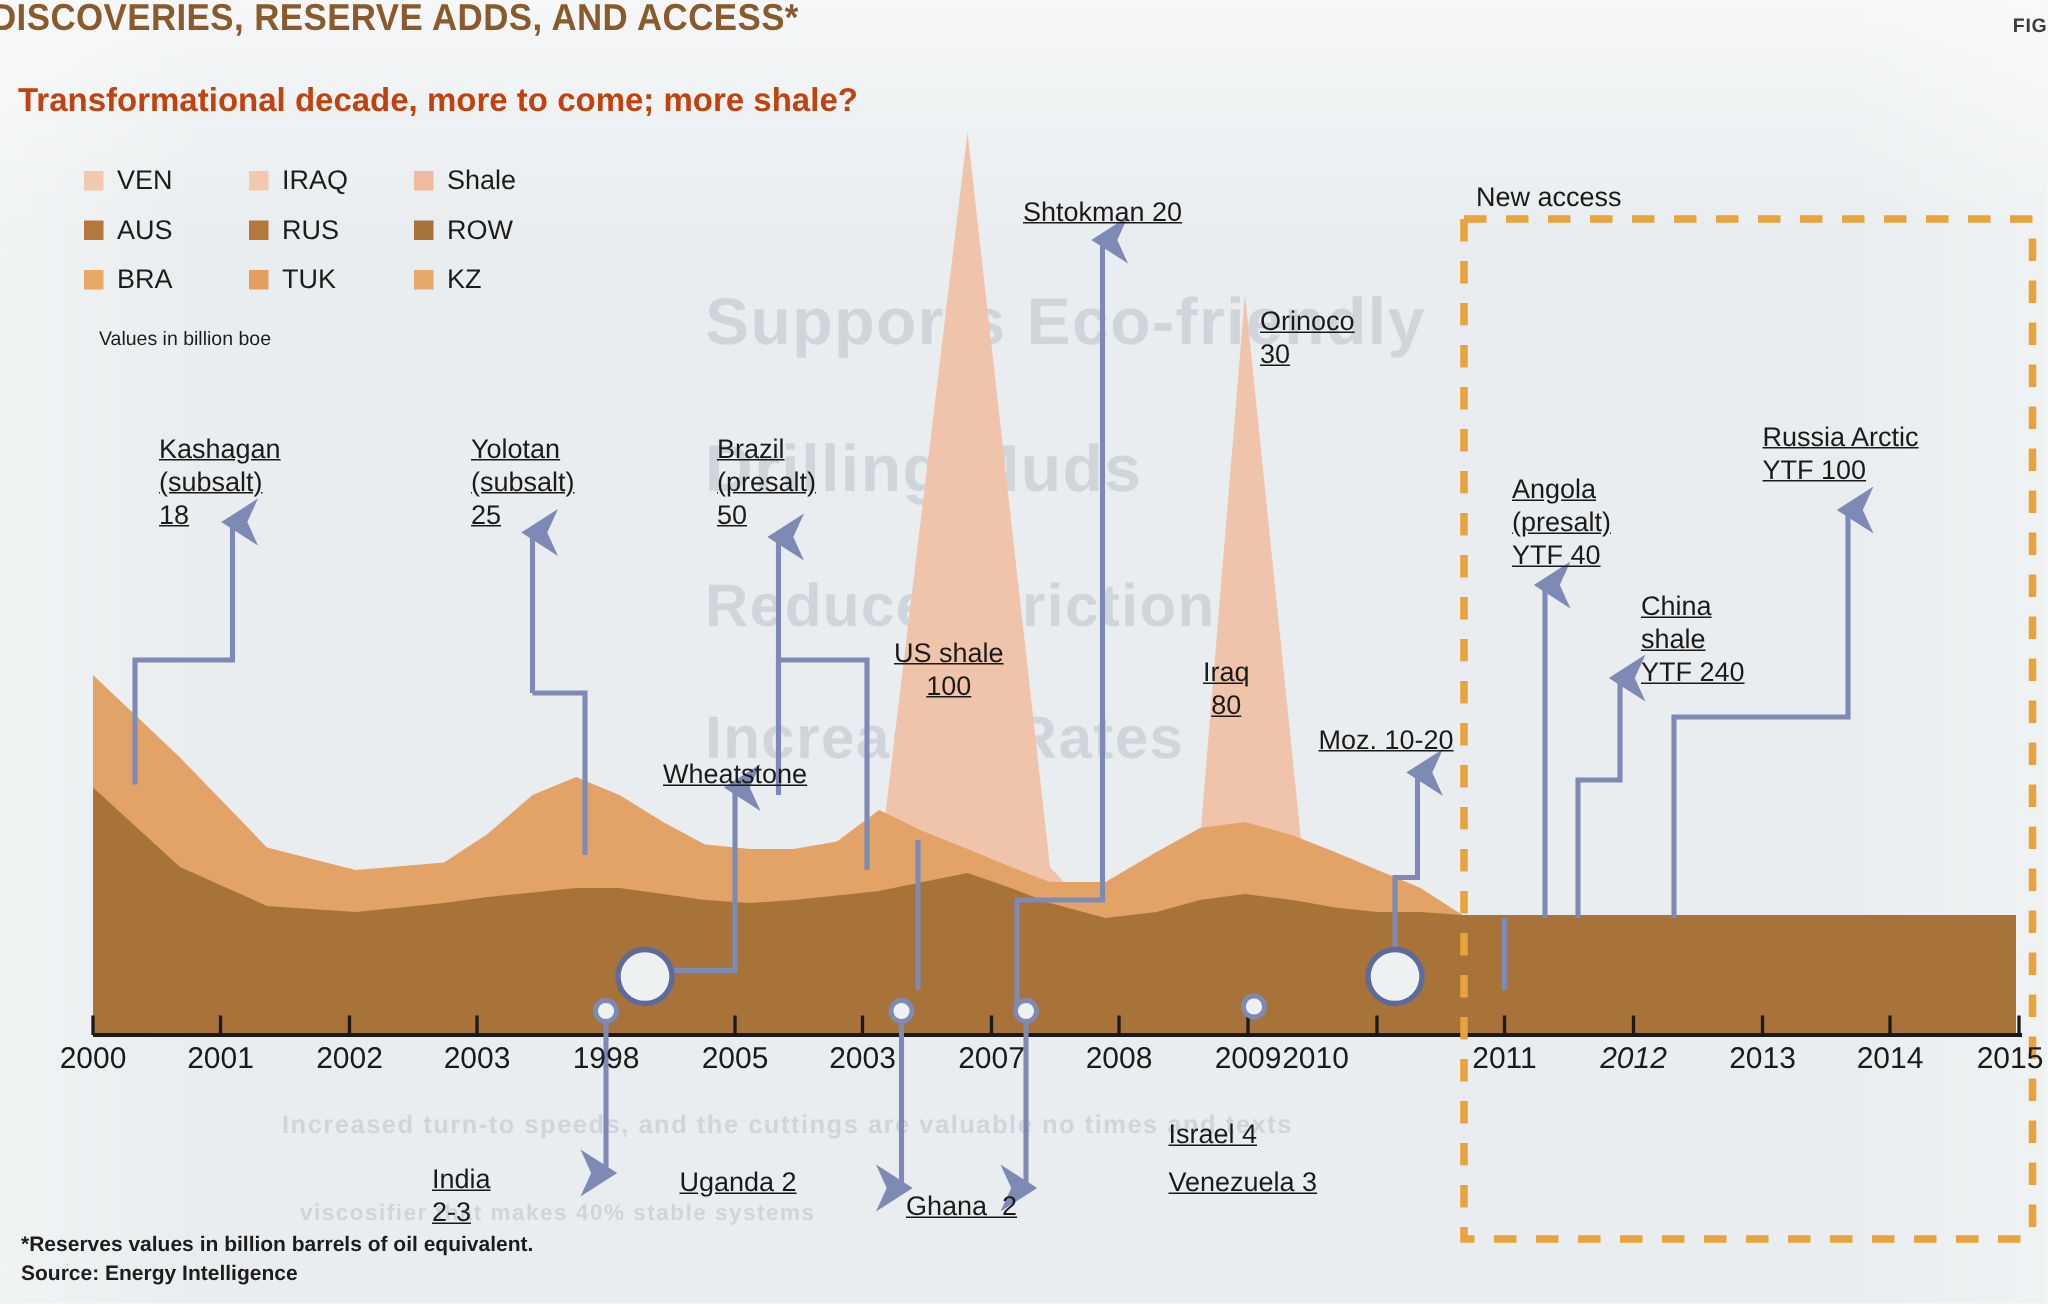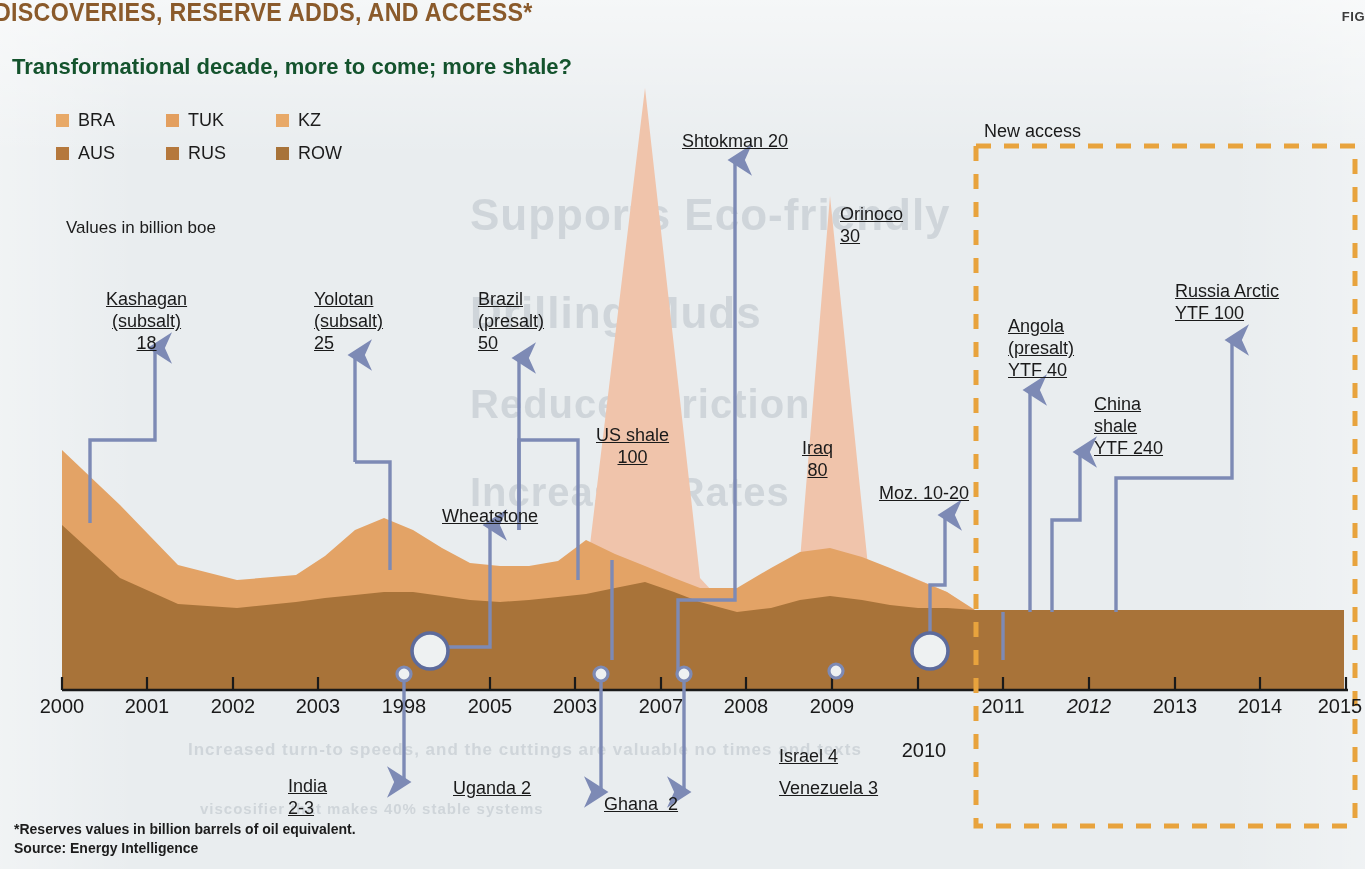--- a/index.html
+++ b/index.html
@@ -50,21 +50,21 @@
     font-weight: bold;
     color: #3b3b3b;
     letter-spacing: 0.5px;
   }
   #subtitle {
     position: absolute;
     left: 12px;
     top: 54px;
     font-size: 22px;
     font-weight: bold;
-    color: #14532d;
+    color: #c2410c;
     white-space: nowrap;
   }
 
   
   #legend {
     position: absolute;
     left: 56px;
     top: 104px;
     width: 330px;
   }
@@ -86,21 +86,21 @@
   }
   .legend-label {
     font-size: 18px;
     color: #1c1c1c;
     white-space: nowrap;
   }
   #legend-note {
     position: absolute;
     left: 66px;
     top: 218px;
-    font-size: 17px;
+    font-size: 13px;
     color: #1c1c1c;
     white-space: nowrap;
   }
 
   
   #plot {
     position: absolute;
     left: 0;
     top: 0;
     width: 1365px;
@@ -172,44 +172,58 @@
   <div class="ghost" style="left:188px; top:740px; font-size:17px;">Increased turn-to speeds, and the cuttings are valuable no times and texts</div>
   <div class="ghost" style="left:200px; top:800px; font-size:15px;">viscosifier that makes 40% stable systems</div>
 
   <div id="headline">DISCOVERIES, RESERVE ADDS, AND ACCESS*</div>
   <div id="fig-tag">FIG</div>
   <div id="subtitle">Transformational decade, more to come; more shale?</div>
 
   <div id="legend">
     <div class="legend-row">
       <div class="legend-cell">
+        <span class="legend-swatch" style="background:#f2c9af"></span>
+        <span class="legend-label">VEN</span>
+      </div>
+      <div class="legend-cell">
+        <span class="legend-swatch" style="background:#f2c9af"></span>
+        <span class="legend-label">IRAQ</span>
+      </div>
+      <div class="legend-cell">
+        <span class="legend-swatch" style="background:#f0bb9c"></span>
+        <span class="legend-label">Shale</span>
+      </div>
+    </div>
+    <div class="legend-row">
+      <div class="legend-cell">
+        <span class="legend-swatch" style="background:#b5783c"></span>
+        <span class="legend-label">AUS</span>
+      </div>
+      <div class="legend-cell">
+        <span class="legend-swatch" style="background:#b5783c"></span>
+        <span class="legend-label">RUS</span>
+      </div>
+      <div class="legend-cell">
+        <span class="legend-swatch" style="background:#a87339"></span>
+        <span class="legend-label">ROW</span>
+      </div>
+    </div>
+    <div class="legend-row">
+      <div class="legend-cell">
         <span class="legend-swatch" style="background:#e8a968"></span>
         <span class="legend-label">BRA</span>
       </div>
       <div class="legend-cell">
         <span class="legend-swatch" style="background:#e39f5f"></span>
         <span class="legend-label">TUK</span>
       </div>
       <div class="legend-cell">
         <span class="legend-swatch" style="background:#e8a968"></span>
         <span class="legend-label">KZ</span>
-      </div>
-    </div>
-    <div class="legend-row">
-      <div class="legend-cell">
-        <span class="legend-swatch" style="background:#b5783c"></span>
-        <span class="legend-label">AUS</span>
-      </div>
-      <div class="legend-cell">
-        <span class="legend-swatch" style="background:#b5783c"></span>
-        <span class="legend-label">RUS</span>
-      </div>
-      <div class="legend-cell">
-        <span class="legend-swatch" style="background:#a87339"></span>
-        <span class="legend-label">ROW</span>
       </div>
     </div>
   </div>
   <div id="legend-note">Values in billion boe</div>
 
   <div id="plot">
     <svg width="1365" height="869" viewBox="0 0 1365 869" xmlns="http://www.w3.org/2000/svg">
       <defs>
         <marker id="arrow-up" markerWidth="14" markerHeight="14" refX="5" refY="2.4" orient="auto" markerUnits="strokeWidth">
           <path d="M5,0.2 L9.6,7.4 L5,5.3 L0.4,7.4 Z" fill="#7d8ab5"></path>
@@ -376,28 +390,28 @@
   <div class="xtick" style="left:62px;  top:695px;">2000</div>
   <div class="xtick" style="left:147px; top:695px;">2001</div>
   <div class="xtick" style="left:233px; top:695px;">2002</div>
   <div class="xtick" style="left:318px; top:695px;">2003</div>
   <div class="xtick" style="left:404px; top:695px;">1998</div>
   <div class="xtick" style="left:490px; top:695px;">2005</div>
   <div class="xtick" style="left:575px; top:695px;">2003</div>
   <div class="xtick" style="left:661px; top:695px;">2007</div>
   <div class="xtick" style="left:746px; top:695px;">2008</div>
   <div class="xtick" style="left:832px; top:695px;">2009</div>
-  <div class="xtick" style="left:924px; top:695px;margin-top:44px;">2010</div>
+  <div class="xtick" style="left:877px; top:695px;">2010</div>
   <div class="xtick" style="left:1003px;top:695px;">2011</div>
   <div class="xtick" style="left:1089px;top:695px;font-style:italic;">2012</div>
   <div class="xtick" style="left:1175px;top:695px;">2013</div>
   <div class="xtick" style="left:1260px;top:695px;">2014</div>
   <div class="xtick" style="left:1340px;top:695px;">2015</div>
 
-  <div class="ann" style="left:106px; top:288px;text-align:center;">Kashagan
+  <div class="ann" style="left:106px; top:288px;">Kashagan
 (subsalt)
 18</div>
   <div class="ann" style="left:314px; top:288px;">Yolotan
 (subsalt)
 25</div>
   <div class="ann" style="left:478px; top:288px;">Brazil
 (presalt)
 50</div>
   <div class="ann" style="left:442px; top:505px;">Wheatstone</div>
   <div class="ann" style="left:596px; top:424px; text-align:center;">US shale

